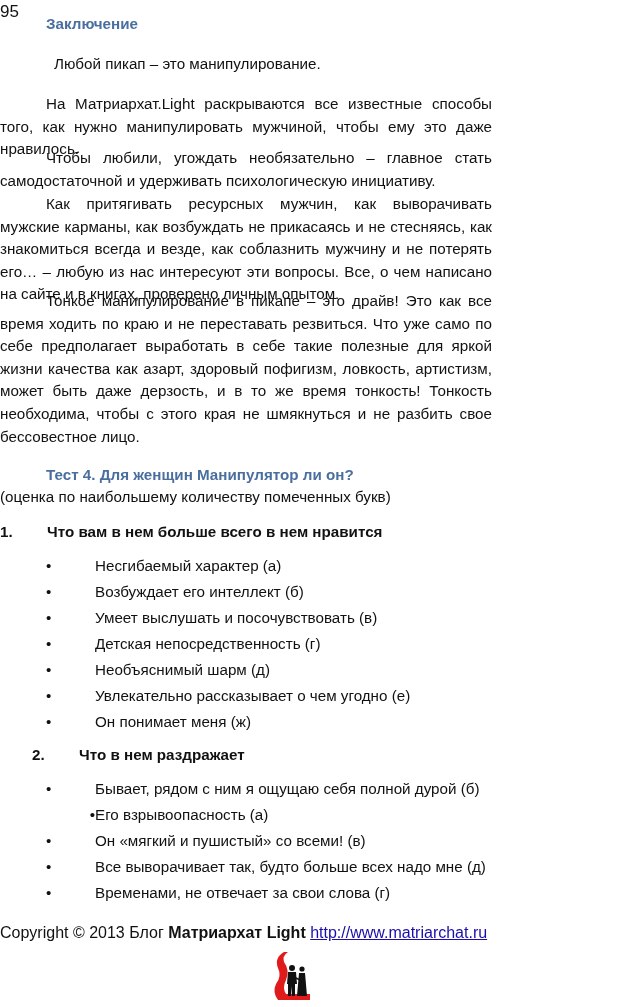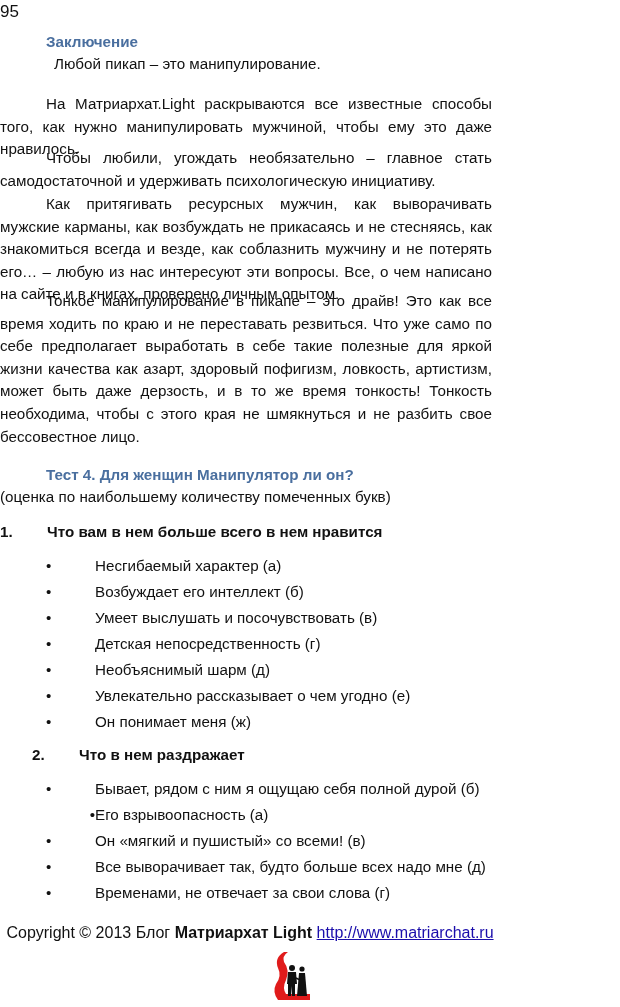--- a/index.html
+++ b/index.html
@@ -7,31 +7,31 @@
          font-family:"Liberation Sans", sans-serif; color:#111; font-size:15.2px; }
   .pagenum { position:absolute; top:2px; left:0; width:516px; text-align:left; font-size:17px; }
   .h-blue { position:absolute; left:46px; color:#4a6f9f; font-weight:bold; font-size:15.2px; }
   .line { position:absolute; white-space:nowrap; }
   .para { position:absolute; left:0; width:492px; line-height:22.6px; text-align:justify; margin:0; }
   .para .indent { display:inline-block; width:46px; }
   .q { position:absolute; left:0; font-weight:bold; white-space:nowrap; }
   .q .num { display:inline-block; width:47px; }
   .bullet { position:absolute; left:46px; white-space:nowrap; }
   .bullet .dot { display:inline-block; width:49px; }
-  .footer { position:absolute; top:924px; left:0; width:500px; text-align:center; font-size:16px; color:#111; }
+  .footer { position:absolute; top:924px; left:0; width:500px; font-size:16px; color:#111; }
   .footer b { font-weight:bold; }
   .footer a { color:#1a0dab; text-decoration:underline; }
   .logo { position:absolute; left:270px; top:950px; width:48px; height:56px; }
 </style>
 </head>
 <body>
 
 <div class="pagenum">95</div>
 
-<div class="h-blue" style="top:33px;">Заключение</div>
+<div class="h-blue" style="top:15px;">Заключение</div>
 <div class="line" style="top:55px; left:46px;margin-left:8px;">Любой пикап – это манипулирование.</div>
 
 <p class="para" style="top:93px;"><span class="indent"></span><span>На Матриархат.Light раскрываются все известные способы того, как нужно манипулировать мужчиной, чтобы ему это даже нравилось.</span></p>
 <p class="para" style="top:147px;"><span class="indent"></span><span>Чтобы любили, угождать необязательно – главное стать самодостаточной и удерживать психологическую инициативу.</span></p>
 <p class="para" style="top:193px;"><span class="indent"></span><span>Как притягивать ресурсных мужчин, как выворачивать мужские карманы, как возбуждать не прикасаясь и не стесняясь, как знакомиться всегда и везде, как соблазнить мужчину и не потерять его… – любую из нас интересуют эти вопросы. Все, о чем написано на сайте и в книгах, проверено личным опытом.</span></p>
 <p class="para" style="top:290px;"><span class="indent"></span><span>Тонкое манипулирование в пикапе – это драйв! Это как все время ходить по краю и не переставать резвиться. Что уже само по себе предполагает выработать в себе такие полезные для яркой жизни качества как азарт, здоровый пофигизм, ловкость, артистизм, может быть даже дерзость, и в то же время тонкость! Тонкость необходима, чтобы с этого края не шмякнуться и не разбить свое бессовестное лицо.</span></p>
 
 <div class="h-blue" style="top:466px;">Тест 4. Для женщин Манипулятор ли он?</div>
 <div class="line" style="top:488px; left:0;">(оценка по наибольшему количеству помеченных букв)</div>
 

